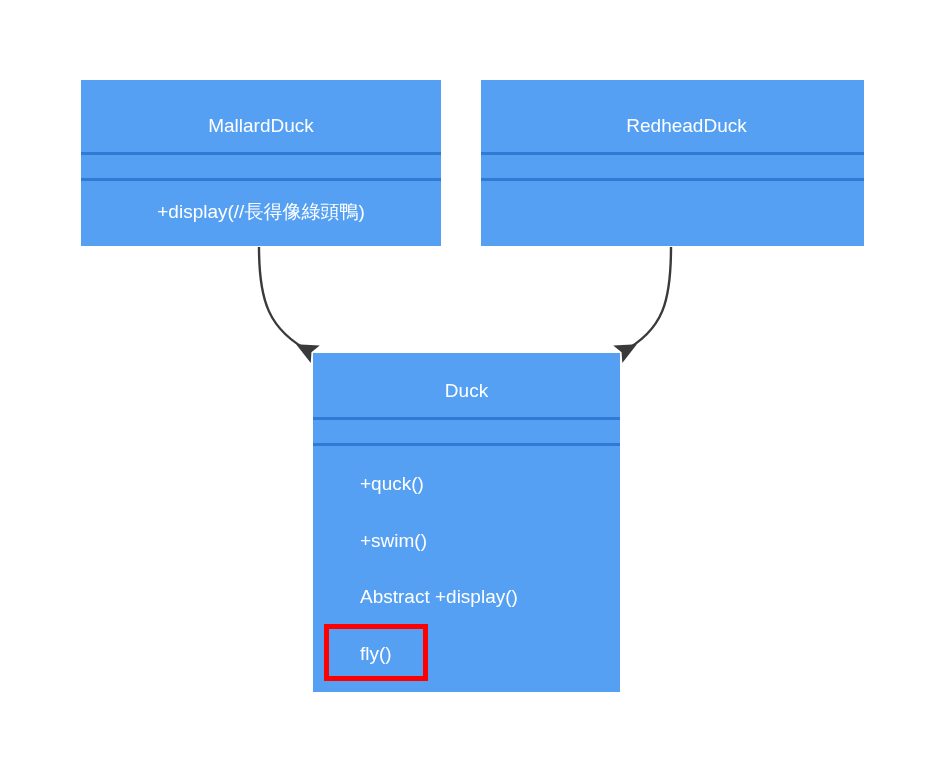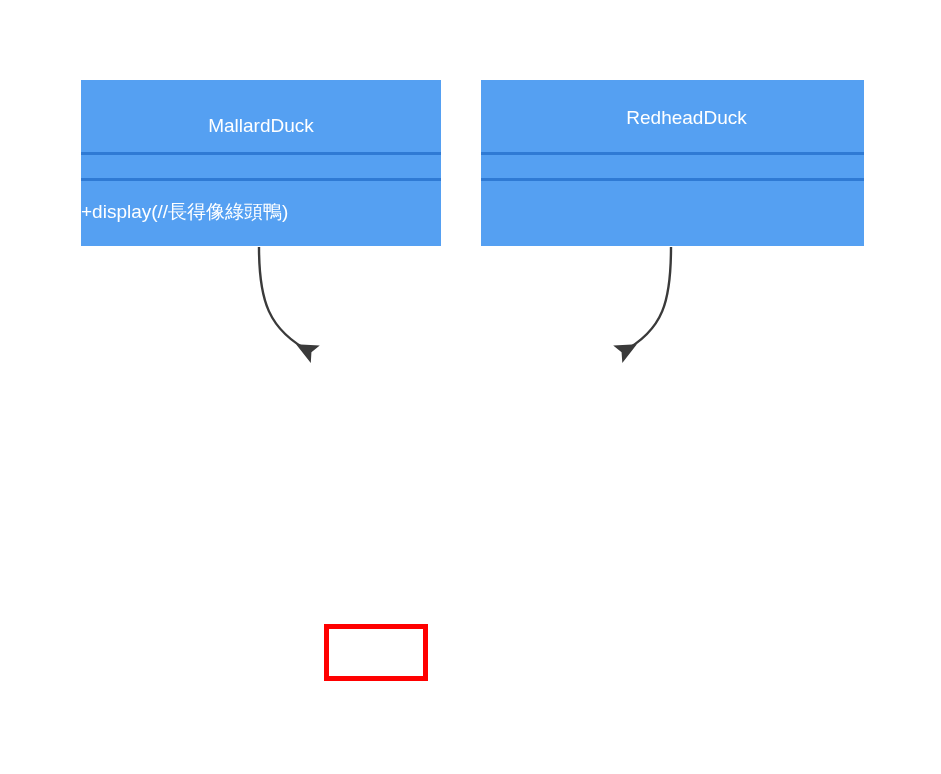--- a/index.html
+++ b/index.html
@@ -39,20 +39,21 @@
     position: absolute;
     left: 0;
     right: 0;
     height: 3px;
     background: #2f7ad4;
   }
   .uml-method-center {
     position: absolute;
     left: 0;
     right: 0;
+    text-align: center;
     color: #ffffff;
     font-size: 19px;
     font-family: "Liberation Sans", sans-serif;
     white-space: nowrap;
     line-height: 1;
   }
   .uml-method-left {
     position: absolute;
     text-align: left;
     color: #ffffff;
@@ -97,21 +98,31 @@
   </svg>
 
   <div class="uml-class" style="left:81px; top:80px; width:360px; height:166px;">
     <div class="uml-title" style="top:36px;">MallardDuck</div>
     <div class="uml-sep" style="top:72px;"></div>
     <div class="uml-sep" style="top:98px;"></div>
     <div class="uml-method-center" style="top:122px;">+display(//長得像綠頭鴨)</div>
   </div>
 
   <div class="uml-class" style="left:481px; top:80px; width:383px; height:166px;">
-    <div class="uml-title" style="top:28px;padding-left:28px;">RedheadDuck</div>
+    <div class="uml-title" style="top:36px;padding-left:28px;">RedheadDuck</div>
     <div class="uml-sep" style="top:72px;"></div>
     <div class="uml-sep" style="top:98px;"></div>
   </div>
 
+  <div class="uml-class" style="left:313px; top:353px; width:307px; height:339px;">
+    <div class="uml-title" style="top:28px;">Duck</div>
+    <div class="uml-sep" style="top:64px;"></div>
+    <div class="uml-sep" style="top:90px;"></div>
+
+    <div class="uml-method-left" style="left:47px; top:121px;">+quck()</div>
+    <div class="uml-method-left" style="left:47px; top:178px;">+swim()</div>
+    <div class="uml-method-left" style="left:47px; top:234px;">Abstract +display()</div>
+    <div class="uml-method-left" style="left:47px; top:291px;">fly()</div>
+  </div>
 
   <div class="highlight-box" style="left:324px; top:624px; width:104px; height:57px;"></div>
 
 </div>
 
 </body></html>

